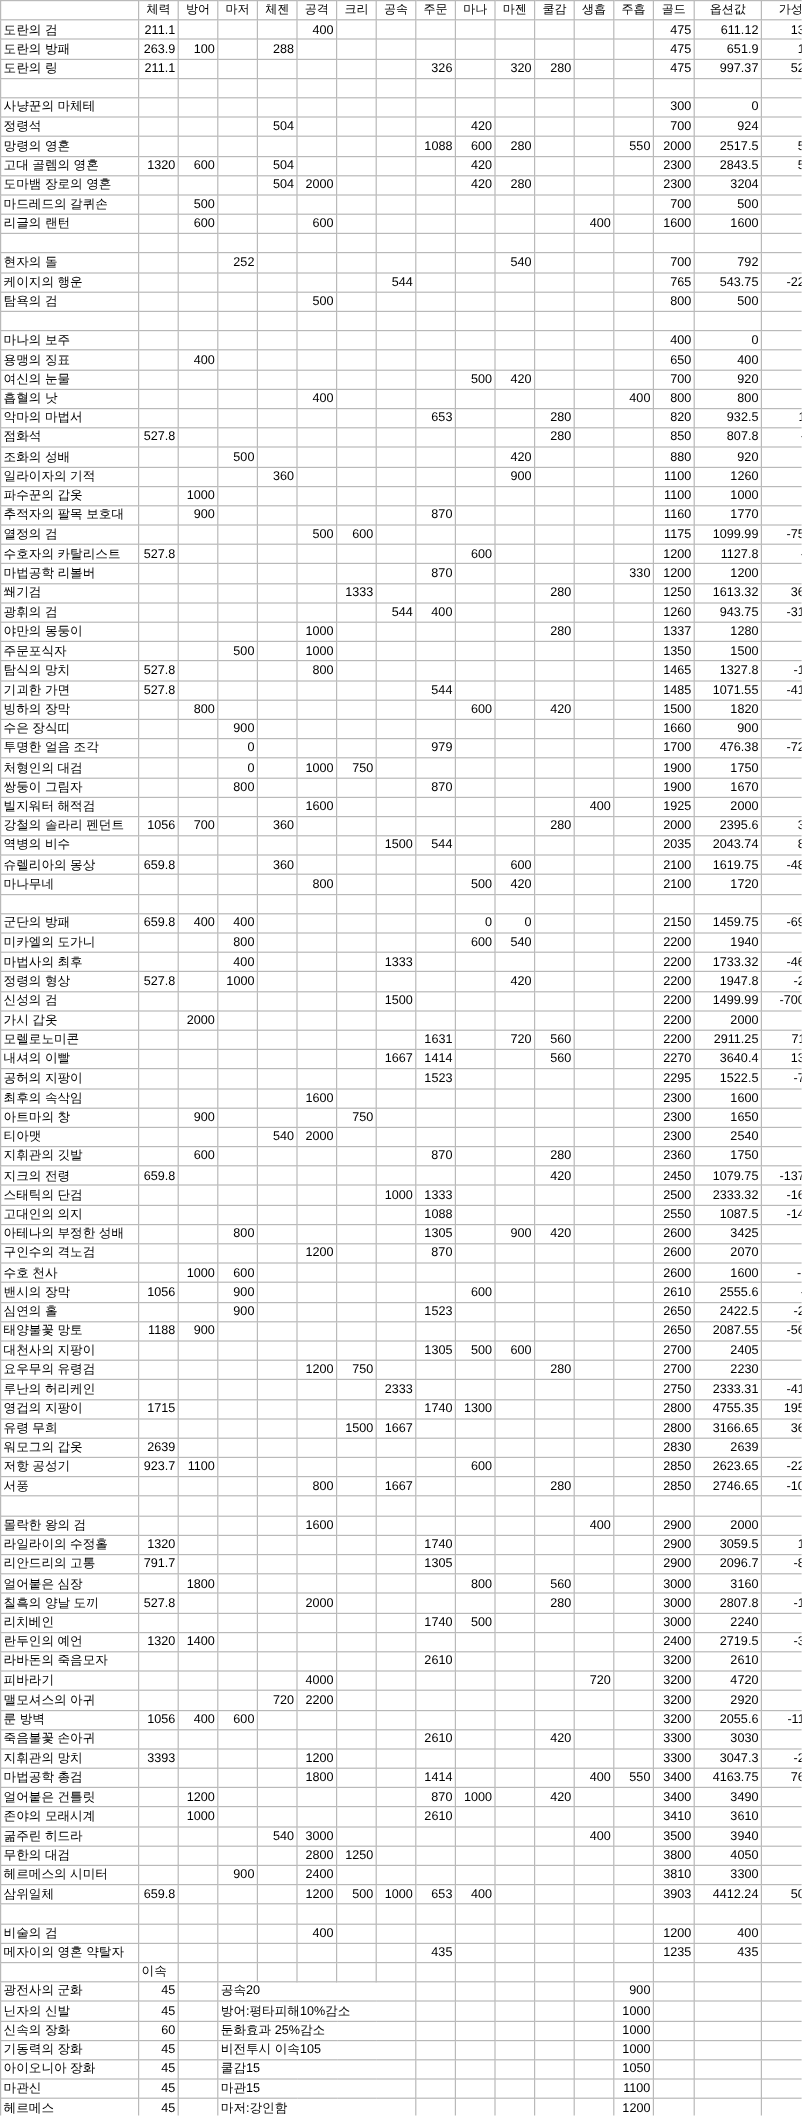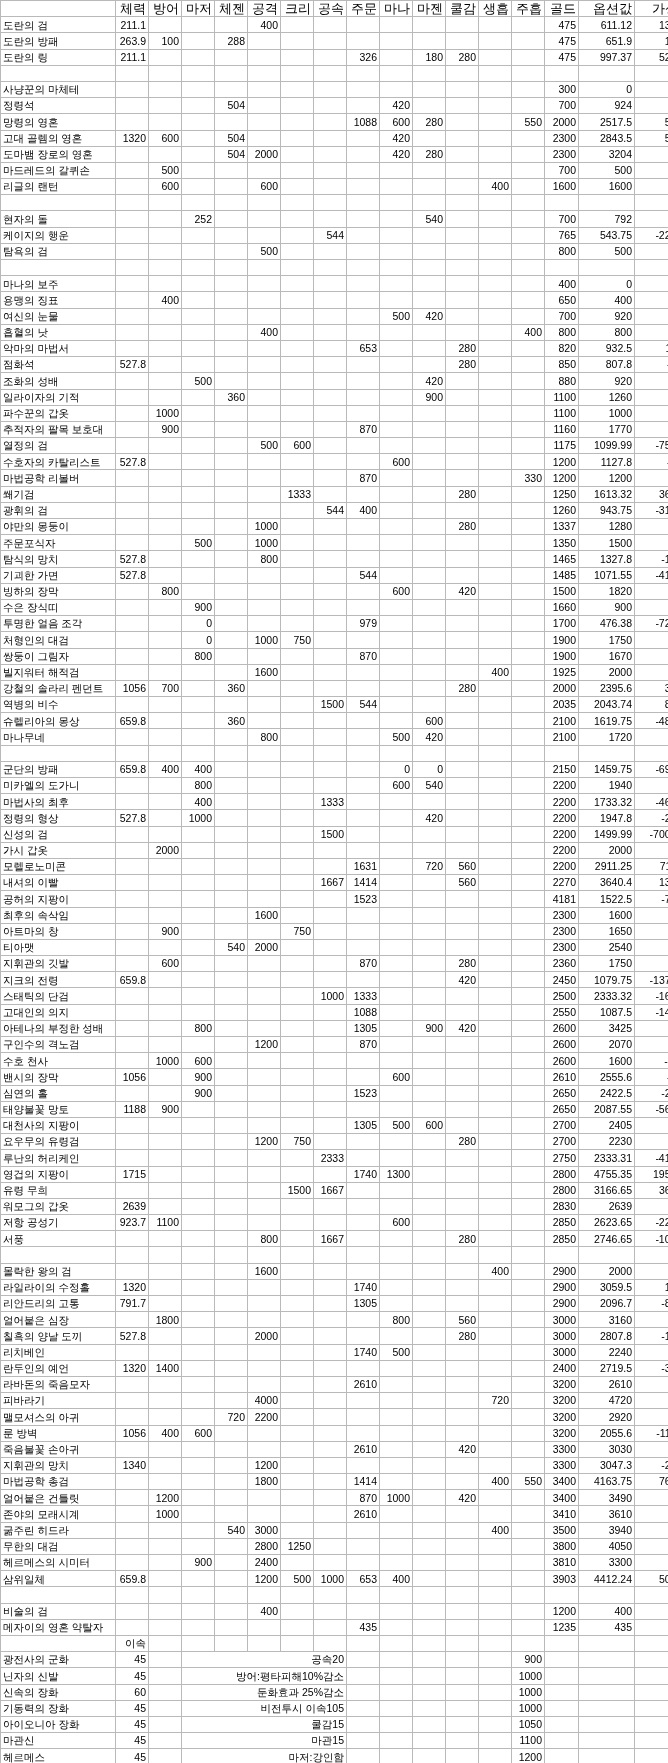--- a/index.html
+++ b/index.html
@@ -34,29 +34,29 @@
   }
   
   col.c-name   { width: 115px; }
   col.c-stat   { width: 33px;  }
   col.c-gold   { width: 34px;  }
   col.c-opt    { width: 56px;  }
   col.c-eff    { width: 59px;  }
 
   td.name   { text-align: left;  padding-left: 3px; }
   td.num    { text-align: right; padding-right: 3px; }
-  th.hdr    { text-align: right; font-size: 13px; margin-top: 14px; }
+  th.hdr    { text-align: center; font-size: 10px; margin-top: 14px; }
   th.hdr.blank { border: 1px solid #b9b9b9; }
 
   tr.spacer td { height: 16.2px; }
 
   
-  td.note   { text-align: right; padding-left: 4px; }
+  td.note   { text-align: left; padding-left: 4px; }
 
-  .hdr-iso { text-align: right; }
+  .hdr-iso { text-align: left; }
 </style>
 </head>
 <body>
 
 <table class="sheet">
   <colgroup>
     <col class="c-name">
       <col class="c-stat">
       <col class="c-stat">
       <col class="c-stat">
@@ -138,21 +138,21 @@
         <td class="name">도란의 링</td>
         <td class="num">211.1</td>
         <td class="num"></td>
         <td class="num"></td>
         <td class="num"></td>
         <td class="num"></td>
         <td class="num"></td>
         <td class="num"></td>
         <td class="num">326</td>
         <td class="num"></td>
-        <td class="num">180</td>
+        <td class="num">320</td>
         <td class="num">280</td>
         <td class="num"></td>
         <td class="num"></td>
         <td class="num">475</td>
         <td class="num">997.37</td>
         <td class="num">522.37</td>
       </tr>
       <tr class="spacer">
         <td></td>
         <td></td>
@@ -1130,21 +1130,21 @@
         <td class="num"></td>
         <td class="num"></td>
         <td class="num"></td>
         <td class="num"></td>
         <td class="num">1523</td>
         <td class="num"></td>
         <td class="num"></td>
         <td class="num"></td>
         <td class="num"></td>
         <td class="num"></td>
-        <td class="num">4181</td>
+        <td class="num">2295</td>
         <td class="num">1522.5</td>
         <td class="num">-772.5</td>
       </tr>
       <tr>
         <td class="name">최후의 속삭임</td>
         <td class="num"></td>
         <td class="num"></td>
         <td class="num"></td>
         <td class="num"></td>
         <td class="num">1600</td>
@@ -1782,21 +1782,21 @@
         <td class="num"></td>
         <td class="num">420</td>
         <td class="num"></td>
         <td class="num"></td>
         <td class="num">3300</td>
         <td class="num">3030</td>
         <td class="num">-270</td>
       </tr>
       <tr>
         <td class="name">지휘관의 망치</td>
-        <td class="num">1340</td>
+        <td class="num">3393</td>
         <td class="num"></td>
         <td class="num"></td>
         <td class="num"></td>
         <td class="num">1200</td>
         <td class="num"></td>
         <td class="num"></td>
         <td class="num"></td>
         <td class="num"></td>
         <td class="num"></td>
         <td class="num"></td>

